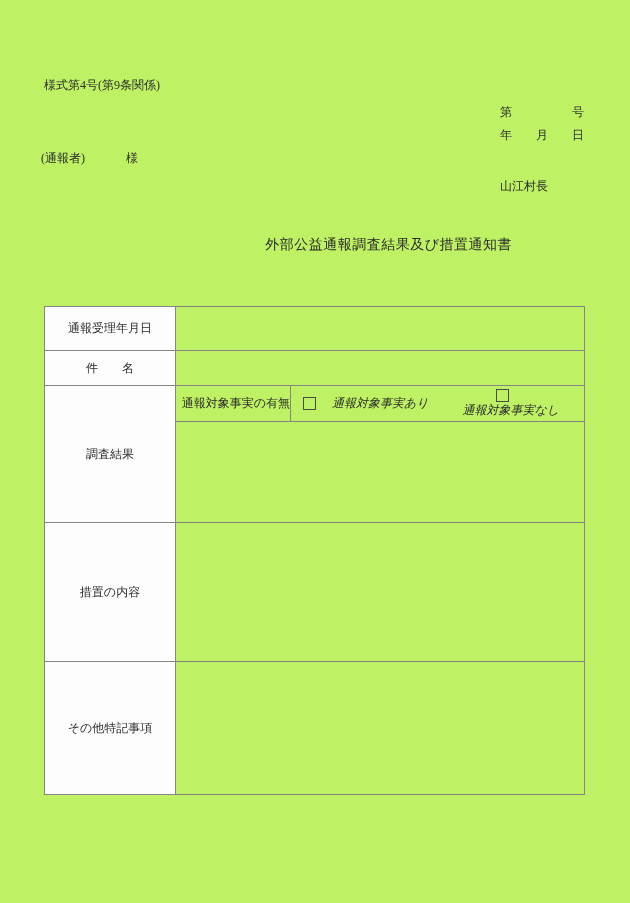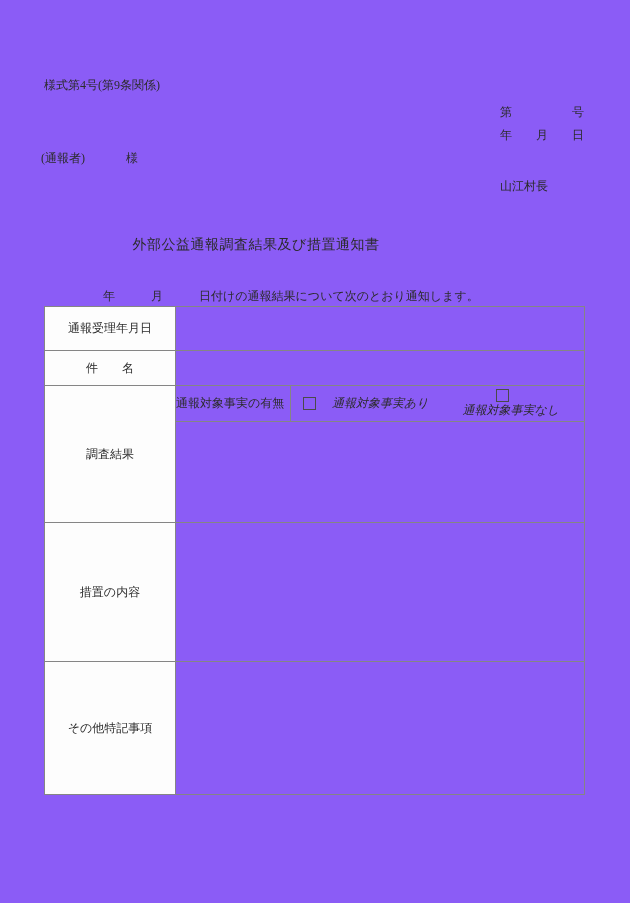--- a/index.html
+++ b/index.html
@@ -5,21 +5,21 @@
   html, body {
     margin: 0;
     padding: 0;
     background: #e8e8e8;
   }
   .page {
     position: relative;
     width: 630px;
     height: 903px;
     margin: 0 auto;
-    background: #8b5cf6;
+    background: #bef264;
     color: #2b2b2b;
     font-family: "Liberation Serif", "DejaVu Serif", serif;
     font-size: 12px;
     overflow: hidden;
   }
   .abs { position: absolute; white-space: nowrap; }
 
   .form-number { left: 44px; top: 77px; }
 
   .doc-number-line {
@@ -30,21 +30,21 @@
     left: 500px; top: 127px; width: 84px;
     display: flex; justify-content: space-between;
   }
   .recipient-line { left: 41px; top: 150px; }
   .recipient-line .honorific { margin-left: 38px; }
 
   .sender-line { left: 500px; top: 178px; }
 
   .doc-title {
     left: 0; top: 236px; width: 512px;
-    text-align: center;
+    text-align: right;
     font-size: 14px;
     letter-spacing: 0.5px;
   }
 
   .intro-line { left: 44px; top: 288px; padding-left: 59px; }
 
   table.form-table {
     position: absolute;
     left: 44px; top: 306px;
     width: 540px;
@@ -56,21 +56,21 @@
     padding: 0;
     vertical-align: middle;
     font-size: 12px;
     color: #2b2b2b;
   }
   .form-table td.lbl {
     text-align: center;
     background: #fdfdfd;
   }
   .form-table td.subhdr {
-    text-align: left;
+    text-align: right;
     white-space: nowrap;
   }
   .cbcell-inner {
     display: flex;
     align-items: center;
     padding-left: 12px;
     font-style: italic;
   }
   .cb-box {
     display: inline-block;
@@ -104,21 +104,20 @@
 
   <div class="abs recipient-line">
     <span>(通報者)</span>
     <span class="honorific">様</span>
   </div>
 
   <div class="abs sender-line">山江村長</div>
 
   <div class="abs doc-title">外部公益通報調査結果及び措置通知書</div>
 
-  <div class="abs intro-line">年　　　月　　　日付けの通報結果について次のとおり通知します。</div>
 
   <table class="form-table">
     <colgroup>
       <col style="width:131px">
       <col style="width:115px">
       <col style="width:294px">
     </colgroup>
     <tbody>
       <tr style="height:44px">
         <td class="lbl">通報受理年月日</td>

